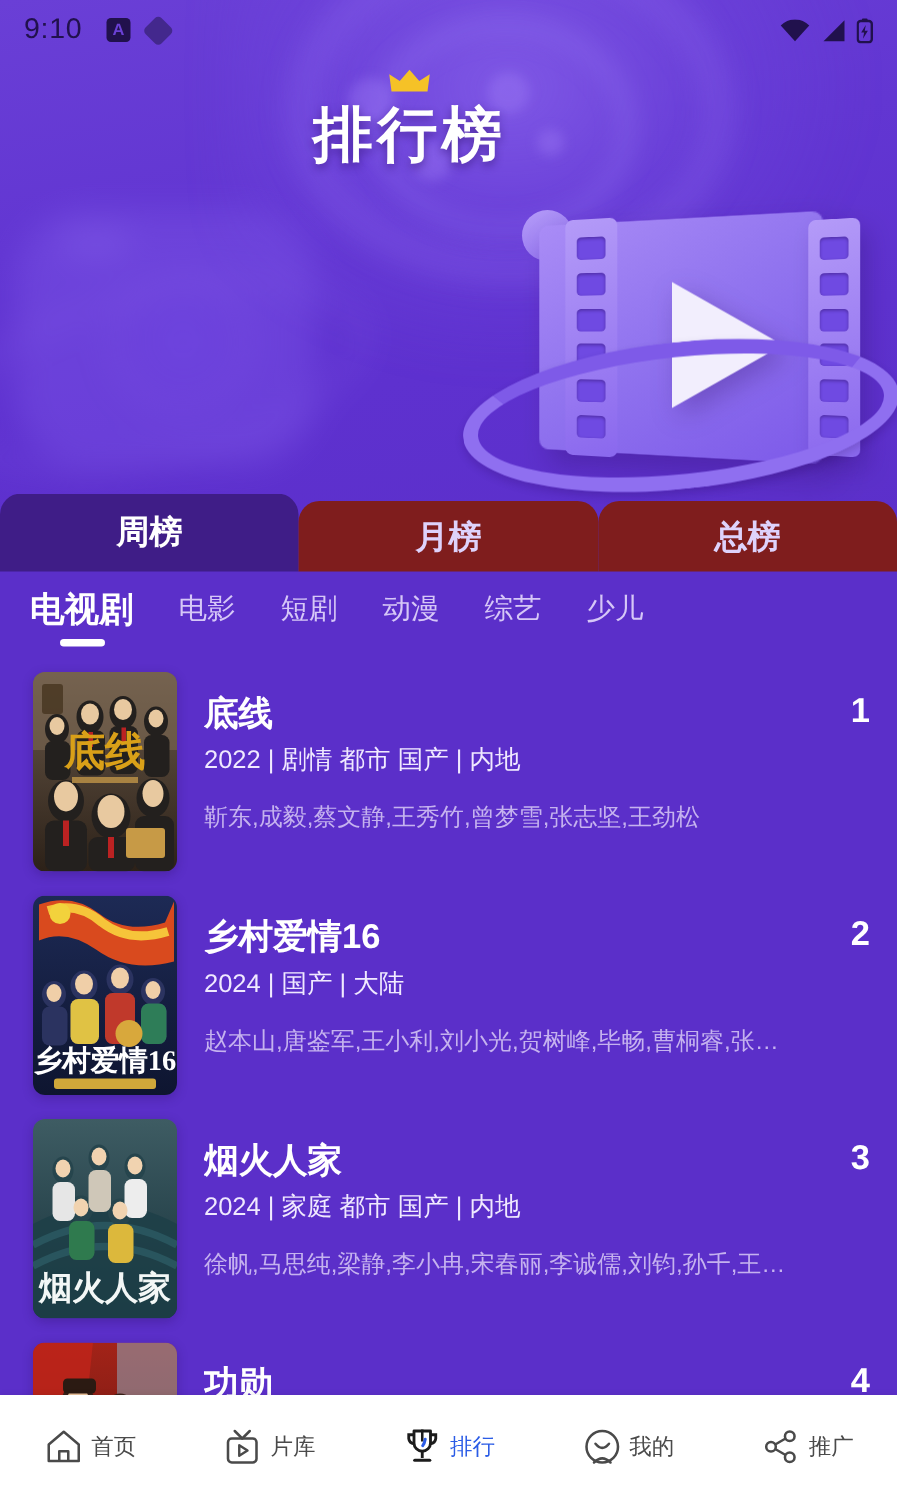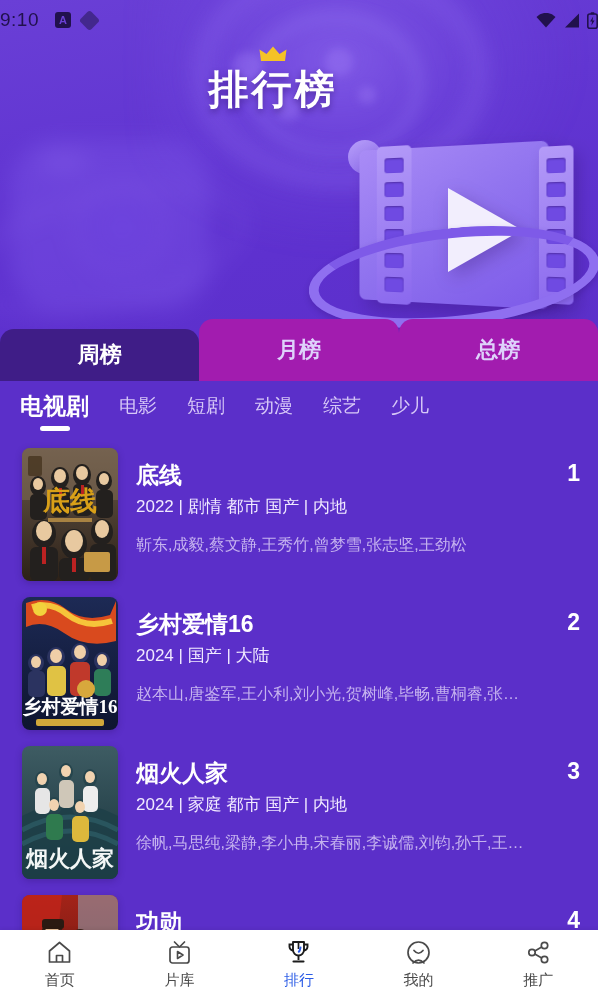--- a/index.html
+++ b/index.html
@@ -157,21 +157,21 @@
     transform:translateX(-50%);
     width:28px; height:17px;
     z-index:7;
   }
 
   
   .statusbar {
     position:absolute; top:0; left:0;
     width:598px; height:40px;
     display:flex; align-items:center;
-    padding:0 0;
+    padding:0 16px;
     z-index:10;
   }
   .sb-time {
     font-size:19px; color:#21114d; font-weight:400;
     letter-spacing:.5px;
   }
   .sb-left-icons { display:flex; align-items:center; gap:11px; margin-left:16px; }
   .sb-badge {
     width:16px; height:16px; border-radius:3px;
     background:#21114d; color:#6a40d4;
@@ -196,23 +196,23 @@
     z-index:8;
   }
   .tab {
     flex:1; height:52px;
     display:flex; align-items:center; justify-content:center;
     font-size:22px; font-weight:bold;
     border-radius:14px 14px 0 0;
     cursor:pointer;
   }
   .tab.inactive {
-    background:#a21caf;
+    background:#7f1d1d;
     color:#ded2fb;
-    height:62px;
+    height:47px;
   }
   .tab.active {
     background:#3f1d87;
     color:#ffffff;
   }
 
   
   .catbar {
     position:absolute; top:381px; left:0;
     width:598px; height:59px;
@@ -292,21 +292,21 @@
   .bottomnav {
     position:absolute; bottom:0; left:0;
     width:598px; height:68px;
     background:#ffffff;
     display:flex; align-items:center;
     z-index:20;
     box-shadow:0 -1px 4px rgba(0,0,0,.07);
   }
   .nav-item {
     flex:1;
-    display:flex; flex-direction:column;
+    display:flex; flex-direction:row;
     align-items:center; justify-content:center;
     gap:5px; cursor:pointer;
   }
   .nav-label { font-size:15px; color:#4a4a4a; }
   .nav-item.active .nav-label { color:#2b5ce6; }
   .nav-ic { width:27px; height:27px; display:block; }
 </style>
 </head>
 <body>
 

